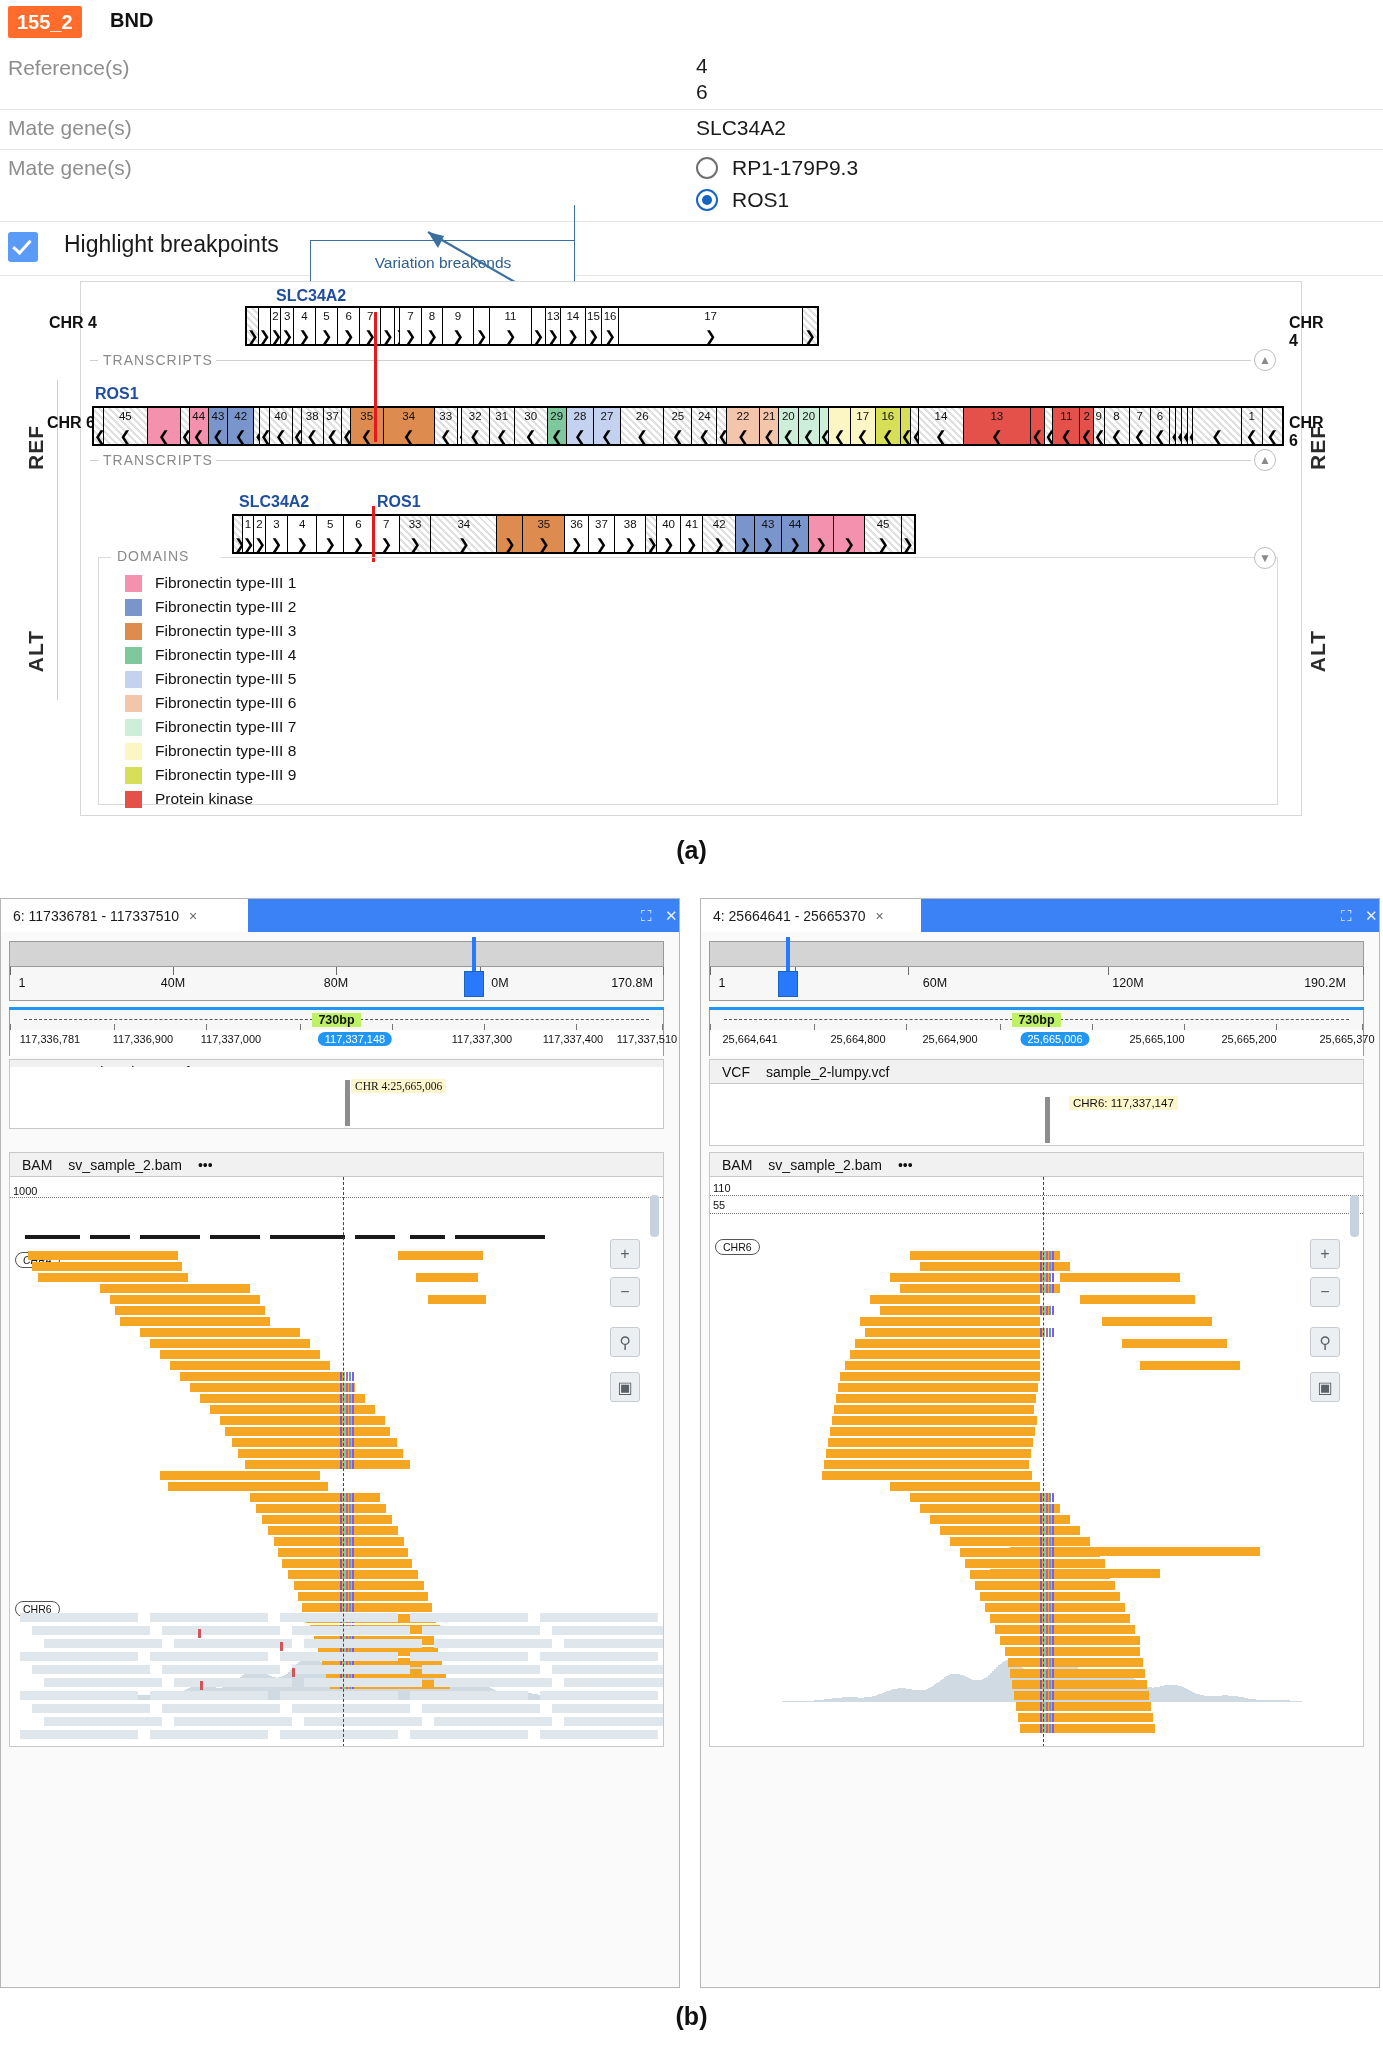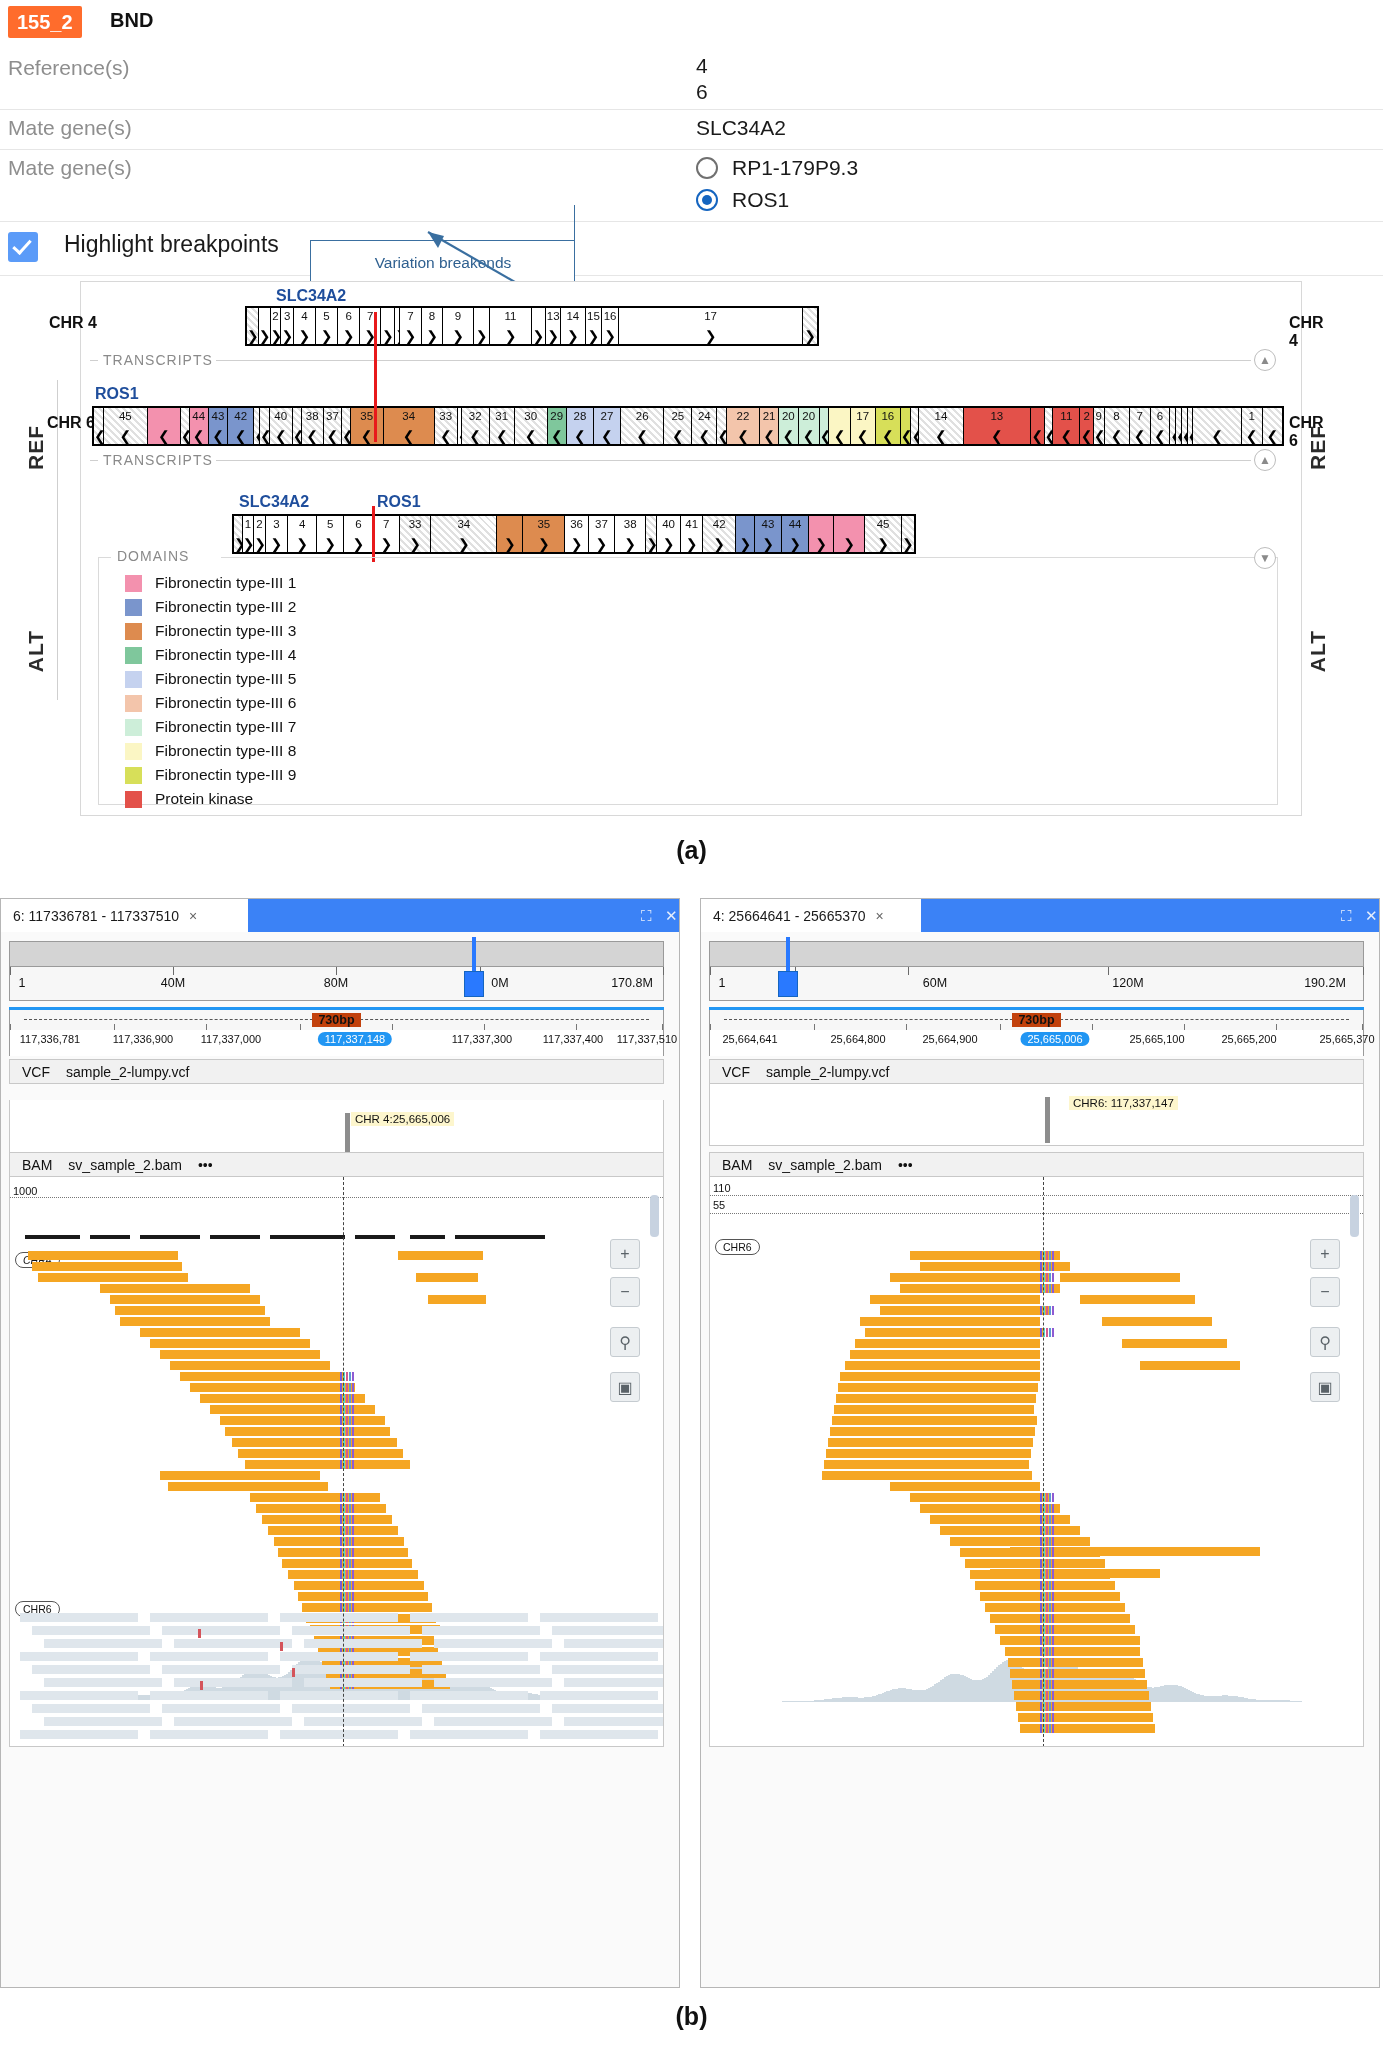--- a/index.html
+++ b/index.html
@@ -128,21 +128,21 @@
   .cyto-tick { position:absolute; top:0; width:1px; height:8px; background:#6a6a6a; }
   .cyto-tlabel { position:absolute; top:9px; font-size:12.5px; color:#111; transform:translateX(-50%); }
   .cyto-marker { position:absolute; background:#2979ff; }
   .cyto-marker-box { position:absolute; background:#2979ff; border:1px solid #1565c0; }
 
   .blue-rule { position:absolute; left:8px; height:3px; background:#2196f3; }
   .bp-rule { position:absolute; left:8px; height:20px; background:#f7f7f7;
              border-left:1px solid #9a9a9a; border-right:1px solid #9a9a9a;
              display:flex; align-items:center; justify-content:center; }
   .bp-dash { position:absolute; left:14px; right:14px; top:9px; border-top:1px dashed #555; }
-  .bp-text { position:relative; background:#c2410c; padding:0 6px; font-size:12.5px; font-weight:bold; color:#111; }
+  .bp-text { position:relative; background:#bef264; padding:0 6px; font-size:12.5px; font-weight:bold; color:#111; }
 
   .coord-row { position:absolute; left:8px; height:22px; background:#fff;
                border-left:1px solid #9a9a9a; border-right:1px solid #9a9a9a; }
   .coord-lbl { position:absolute; top:3px; font-size:11px; color:#111; transform:translateX(-50%); white-space:nowrap; }
   .coord-lbl.hl { background:#2196f3; color:#fff; border-radius:9px; padding:1px 7px; top:2px; }
   .coord-tick { position:absolute; top:-6px; width:1px; height:6px; background:#777; }
 
   .trk-header { position:absolute; left:8px; height:25px; background:#f1f1f1;
                 border:1px solid #c8c8c8; display:flex; align-items:center; gap:16px;
                 padding-left:12px; font-size:14px; color:#111; }
@@ -748,21 +748,21 @@
       <div class="coord-lbl hl" style="left:345px;">117,337,148</div>
       <div class="coord-lbl" style="left:472px;">117,337,300</div>
       <div class="coord-lbl" style="left:563px;">117,337,400</div>
       <div class="coord-lbl" style="left:637px;">117,337,510</div>
     </div>
 
     <div class="trk-header" style="top:160px; width:655px;">
       <span>VCF</span>
       <span>sample_2-lumpy.vcf</span>
     </div>
-    <div class="trk-body" style="top:201px; width:655px; height:62px;">
+    <div class="trk-body" style="top:168px; width:655px; height:62px;font-family:Liberation Serif, serif;">
       <div class="vcf-mark" style="left:335px; top:13px; height:46px;"></div>
       <div class="vcf-tip" style="left:341px; top:12px;">CHR 4:25,665,006</div>
     </div>
 
     <div class="trk-header" style="top:253px; width:655px;">
       <span>BAM</span>
       <span>sv_sample_2.bam</span>
       <span>•••</span>
     </div>
     <div class="trk-body" style="top:278px; width:655px; height:570px; overflow:hidden;">

